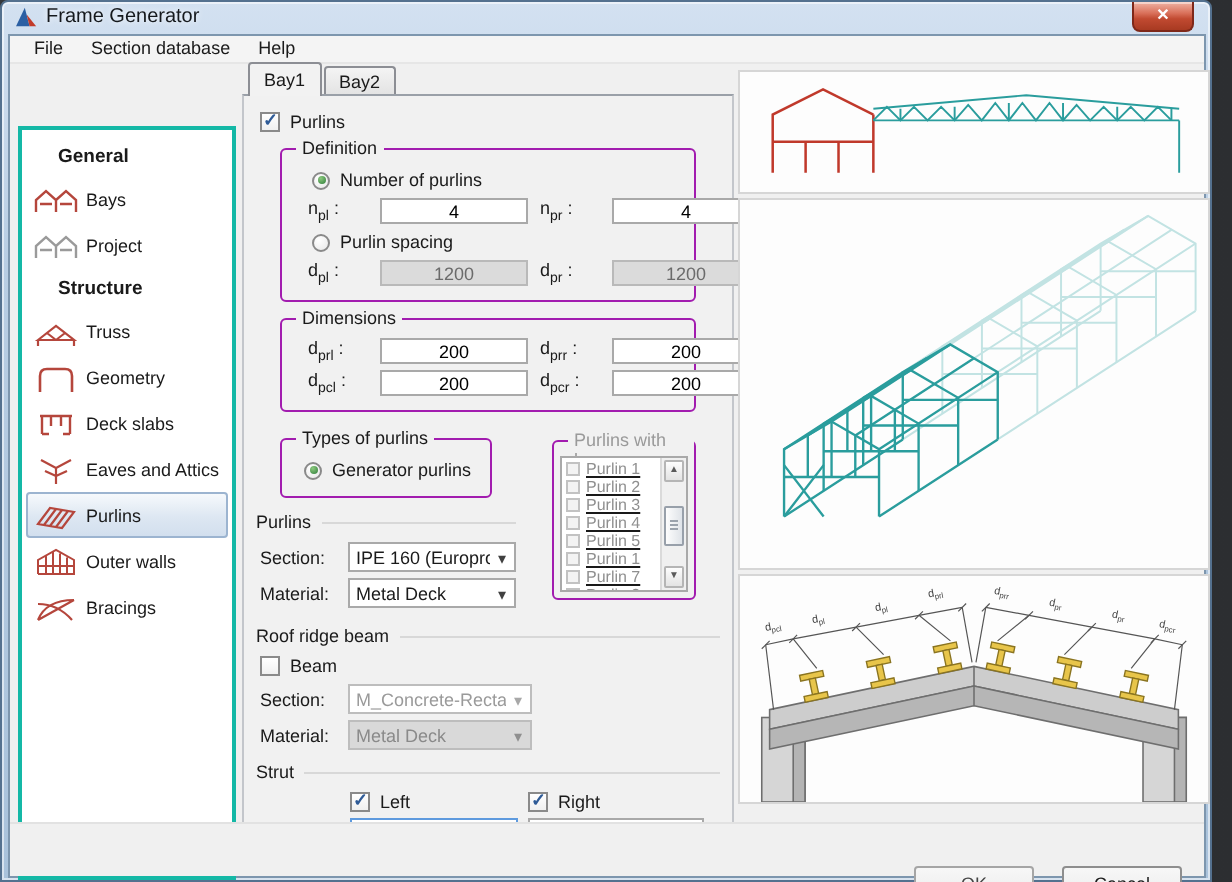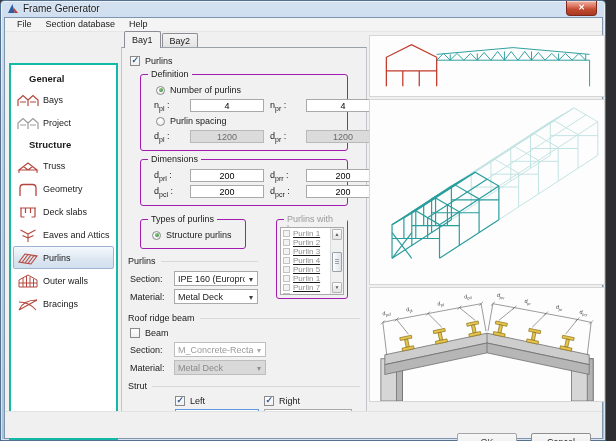--- a/index.html
+++ b/index.html
@@ -49,21 +49,21 @@
   .tab-panel { position:absolute; left:0; top:16px; right:0; bottom:0; background:#f1f1f1; border:1px solid #c3c6cb; border-top:1px solid #9aa0a8; padding:4px 6px; }
   .check-row, .radio-row { display:flex; align-items:center; gap:5px; margin:4px 0 4px 2px; }
   .radio-row { margin-left:10px; }
   .group { border:1px solid #a21caf; border-radius:3px; margin:8px 12px 7px; padding:6px 5px 4px; position:relative; }
   .group-title { position:absolute; top:-6px; left:7px; background:#f1f1f1; padding:0 3px; }
   .group-title.dim { color:#9a9a9a; }
   .frow { display:grid; grid-template-columns:30px 74px 30px 74px; column-gap:6px; align-items:center; margin:3px 0 3px 8px; }
   .param sub { font-size:7px; }
   .tbox { width:100%; height:13px; border:1px solid #a9a9a9; background:#fff; font:inherit; text-align:center; padding:0 2px; }
   .tbox.disabled { background:#dbdbdb; color:#6b6b6b; border-color:#b9b9b9; }
-  .twocol { display:flex; gap:6px; align-items:flex-start; }
+  .twocol { display:flex; gap:6px; align-items:flex-end; }
   .col-l { width:130px; }
   .col-r { flex:1; }
   .sec-header { display:flex; align-items:center; margin:6px 0 5px; }
   .sec-header .line { flex:1; height:1px; background:#d8d8d8; margin-left:5px; }
   .lrow { display:grid; grid-template-columns:40px 84px; column-gap:4px; align-items:center; margin:3px 0 3px 2px; }
   .lrow.wide { grid-template-columns:40px 92px; }
   .srow { display:grid; grid-template-columns:40px 84px 88px; column-gap:5px; align-items:center; margin:3px 0 3px 2px; }
   .cell-check { display:flex; align-items:center; gap:5px; }
   
   .radio { width:9px; height:9px; border-radius:50%; border:1px solid #8a8a8a; background:radial-gradient(circle at 35% 30%,#fff,#e8e8e8); position:relative; flex:0 0 9px; }
@@ -249,21 +249,21 @@
             <input class="tbox" value="200" style="">
           </div>
         </div>
 
         <div class="twocol">
           <div class="col-l">
             <div class="group" style="margin-top:6px;">
               <span class="group-title">Types of purlins</span>
               <div class="radio-row" style="margin-left:6px;">
                 <span class="radio on"></span>
-                <span>Structure purlins</span>
+                <span>Generator purlins</span>
               </div>
             </div>
             <div class="sec-header">
               <span>Purlins</span>
                 <span class="line"></span>
             </div>
             <div class="lrow">
               <span>Section:</span>
               <div class="select">
                 <span class="sel-text">IPE 160 (Europro)</span>

